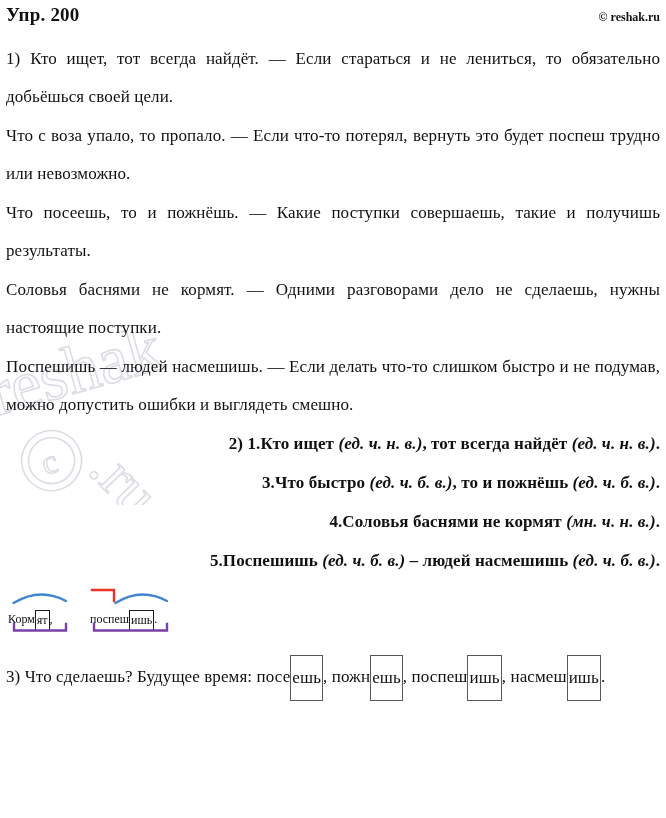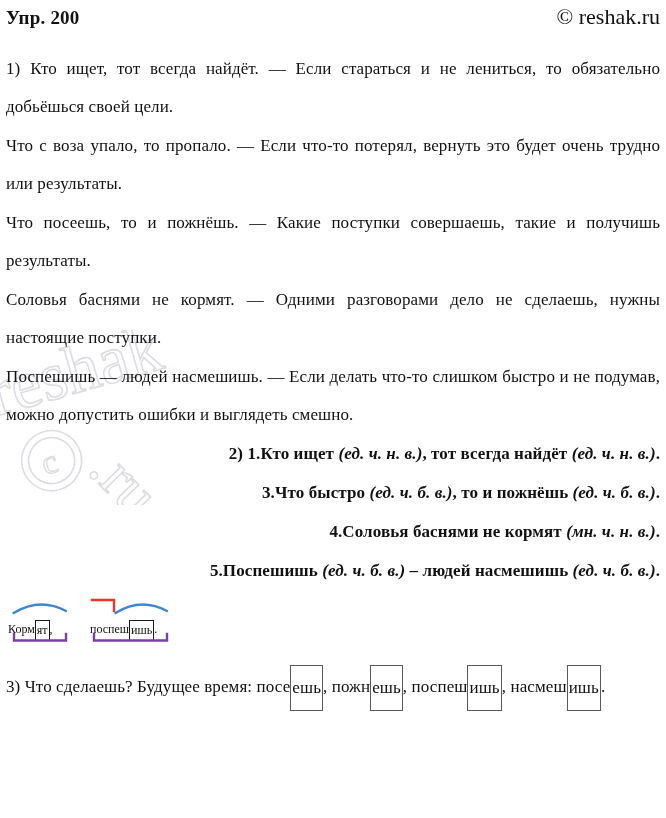--- a/index.html
+++ b/index.html
@@ -35,30 +35,30 @@
     z-index: 1;
     padding: 4px 6px 0 6px;
   }
 
   
   .header {
     display: flex;
     align-items: baseline;
     justify-content: space-between;
     height: 26px;
-    margin-bottom: 20px;
+    margin-bottom: 10px;
   }
   .ex-title {
     font-size: 19px;
     font-weight: bold;
     letter-spacing: 0.2px;
   }
   .copyright {
-    font-size: 22px;
-    font-weight: normal;
+    font-size: 12px;
+    font-weight: bold;
   }
 
   
   .para {
     font-size: 17px;
     line-height: 38px;
     text-align: justify;
     text-justify: inter-word;
     margin: 0 0 1px 0;
     letter-spacing: 0.1px;
@@ -134,21 +134,21 @@
 
 <div class="page">
 
   <div class="header">
     <div class="ex-title">Упр. 200</div>
     <div class="copyright">© reshak.ru</div>
   </div>
 
   <div>
     <p class="para">1) Кто ищет, тот всегда найдёт. — Если стараться и не лениться, то обязательно добьёшься своей цели.</p>
-    <p class="para">Что с воза упало, то пропало. — Если что-то потерял, вернуть это будет очень трудно или результаты.</p>
+    <p class="para">Что с воза упало, то пропало. — Если что-то потерял, вернуть это будет поспеш трудно или невозможно.</p>
     <p class="para">Что посеешь, то и пожнёшь. — Какие поступки совершаешь, такие и получишь результаты.</p>
     <p class="para">Соловья баснями не кормят. — Одними разговорами дело не сделаешь, нужны настоящие поступки.</p>
     <p class="para">Поспешишь — людей насмешишь. — Если делать что-то слишком быстро и не подумав, можно допустить ошибки и выглядеть смешно.</p>
   </div>
 
   <div>
 
     <p class="para nojust"><span>2) </span><span>1.</span><span>Кто ищет </span><i class="gram">(ед. ч. н. в.)</i><span>, тот всегда найдёт </span><i class="gram">(ед. ч. н. в.)</i><span>.</span></p>
 
 

